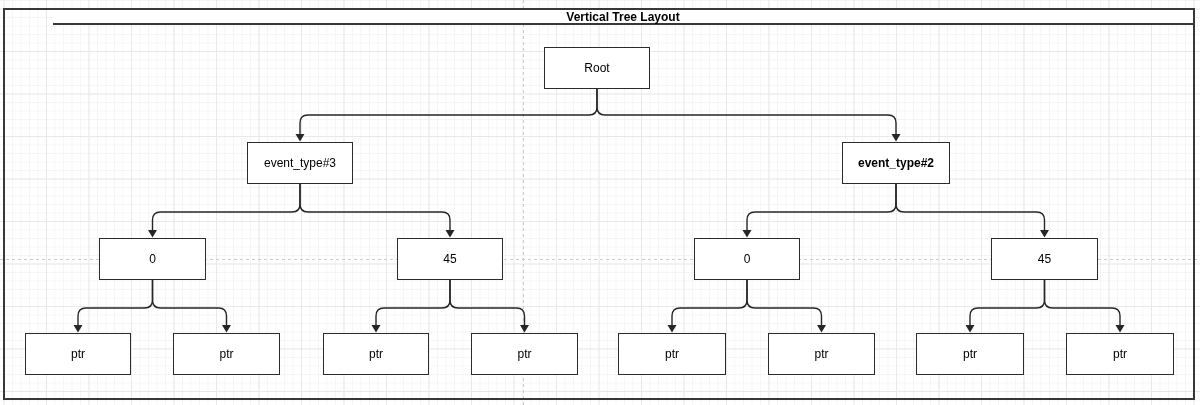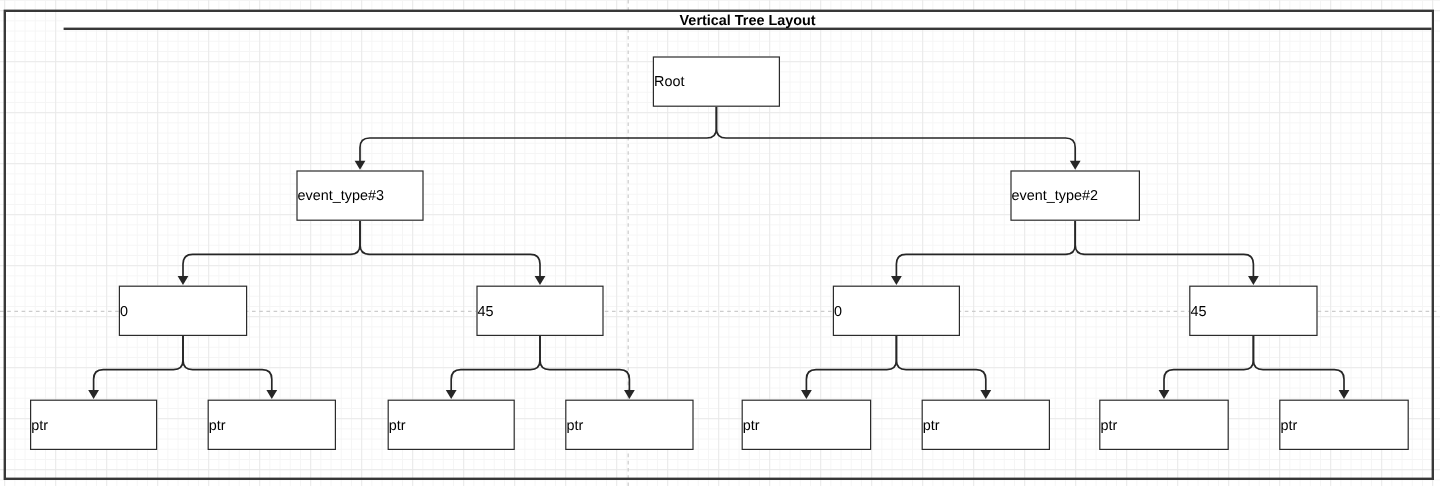--- a/index.html
+++ b/index.html
@@ -49,21 +49,21 @@
     color: #000000;
     white-space: nowrap;
   }
   .node {
     position: absolute;
     box-sizing: border-box;
     background: #ffffff;
     border: 1.5px solid #2b2b2b;
     display: flex;
     align-items: center;
-    justify-content: flex-start;
+    justify-content: center;
   }
   .node span {
     font-size: 12px;
     color: #000000;
     white-space: nowrap;
   }
 </style>
 </head>
 <body>
 
@@ -135,21 +135,21 @@
         <polygon points="1115.5,325 1124.5,325 1120,332.5" fill="#262626"></polygon>
       </g>
     </svg>
   <div id="nodes-layer">
       <div class="node" style="left: 544px; top: 47px; width: 106px; height: 42px; background: rgb(255, 255, 255);">
         <span>Root</span>
       </div>
       <div class="node" style="left: 247px; top: 142px; width: 106px; height: 42px; background: rgb(255, 255, 255);">
         <span>event_type#3</span>
       </div>
-      <div class="node" style="left: 842px; top: 142px; width: 108px; height: 42px; background: rgb(255, 255, 255);">
+      <div class="node" style="left: 842px; top: 142px; width: 108px; height: 42px; background: rgb(255, 255, 255); font-weight: bold;">
         <span>event_type#2</span>
       </div>
       <div class="node" style="left: 99px; top: 238px; width: 107px; height: 42px; background: rgb(255, 255, 255);">
         <span>0</span>
       </div>
       <div class="node" style="left: 397px; top: 238px; width: 106px; height: 42px; background: rgb(255, 255, 255);">
         <span>45</span>
       </div>
       <div class="node" style="left: 694px; top: 238px; width: 106px; height: 42px; background: rgb(255, 255, 255);">
         <span>0</span>

